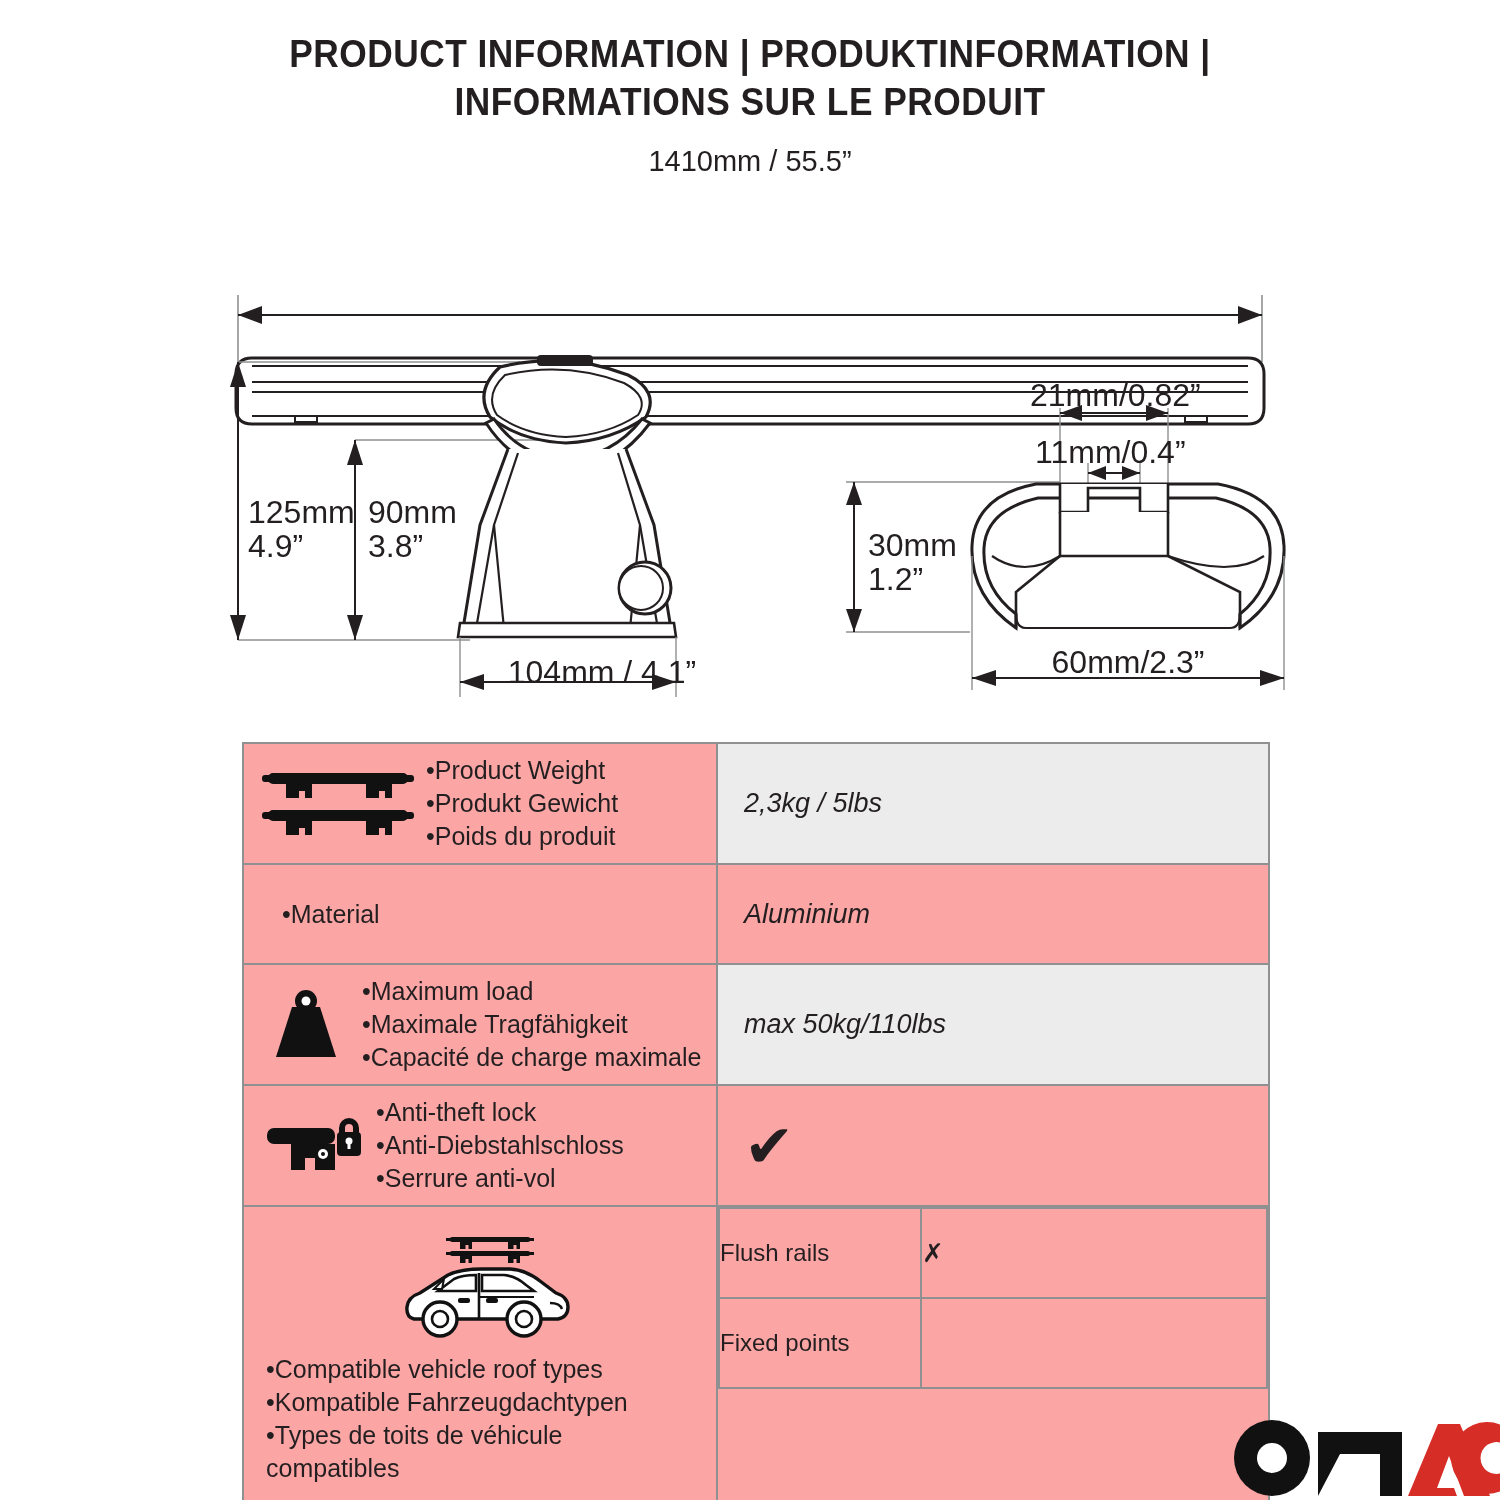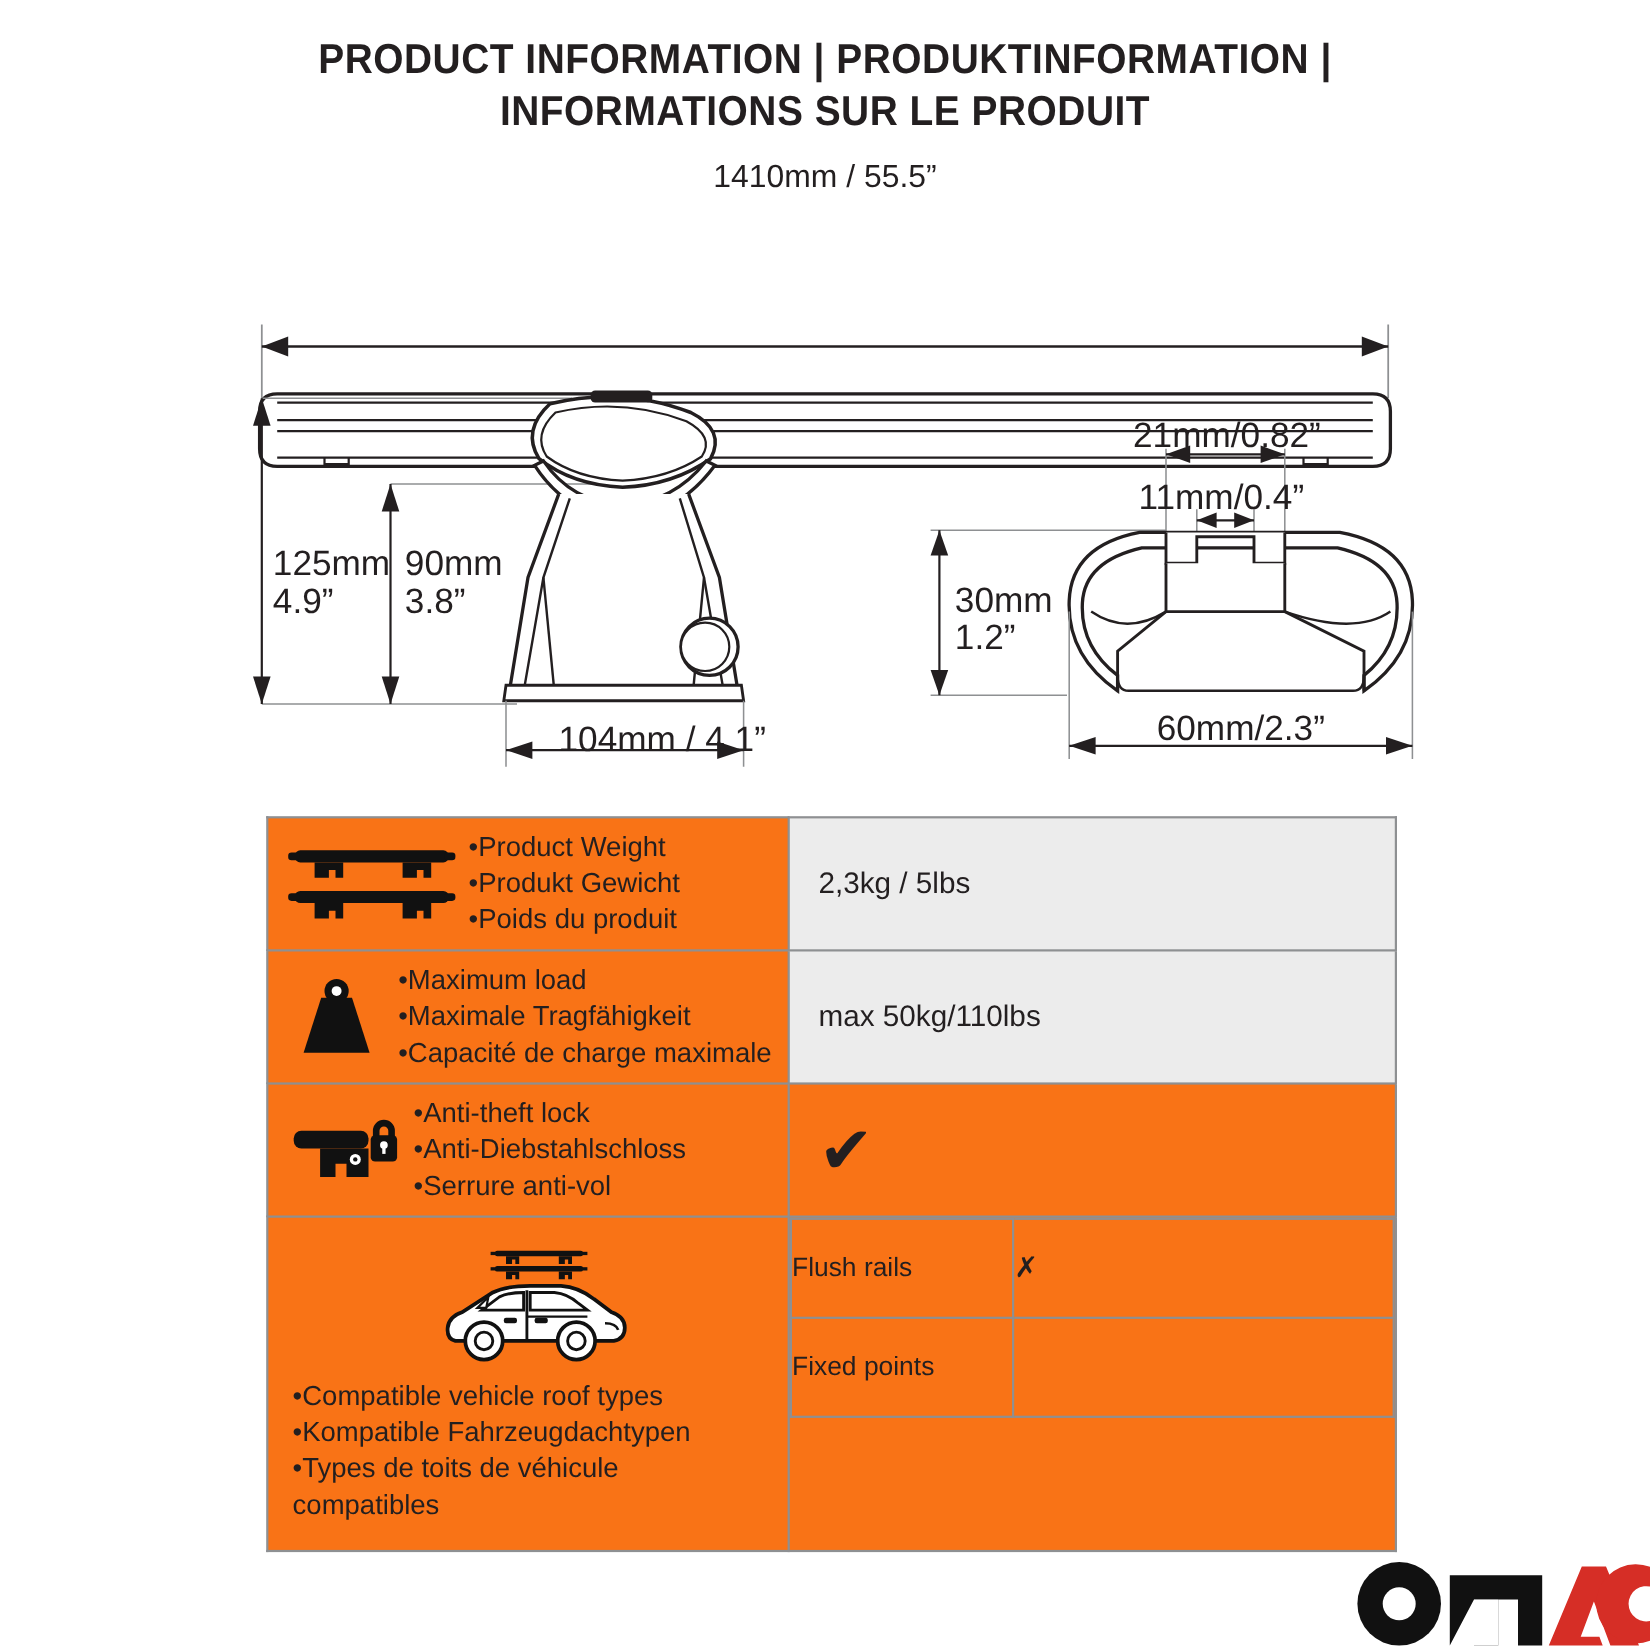--- a/index.html
+++ b/index.html
@@ -59,30 +59,31 @@
     top: 742px;
     width: 1028px;
     border-collapse: collapse;
     border: 2px solid #8e9092;
     table-layout: fixed;
   }
   #spec-table td {
     border: 2px solid #8e9092;
     padding: 0;
     vertical-align: middle;
-    background: #f97316;
+    background: #fca5a5;
   }
   .cell-label {
     width: 452px;
     padding: 10px 6px 10px 14px !important;
   }
   .cell-value {
     padding-left: 26px !important;
     font-size: 27px;
     color: #231f20;
+    font-style: italic;
   }
   .shade { background: #ececec !important; }
 
   .label-flex {
     display: flex;
     align-items: center;
     gap: 8px;
   }
   .icon-holder {
     flex: 0 0 auto;
@@ -272,20 +273,30 @@
         <div class="bullets">
           <div>•Product Weight</div>
           <div>•Produkt Gewicht</div>
           <div>•Poids du produit</div>
         </div>
       </div>
     </td>
     <td class="cell-value shade">2,3kg / 5lbs</td>
   </tr>
 
+  <tr>
+    <td class="cell-label">
+      <div class="label-flex" style="min-height:78px;">
+        <div class="bullets" style="padding-left:24px;">
+          <div>•Material</div>
+        </div>
+      </div>
+    </td>
+    <td class="cell-value">Aluminium</td>
+  </tr>
 
   <tr>
     <td class="cell-label">
       <div class="label-flex">
         <span class="icon-holder" style="width:96px;">
           <svg width="76" height="72" viewBox="0 0 76 72">
             <circle cx="38" cy="12" r="11" fill="#111"></circle>
             <circle cx="38" cy="12" r="4.5" fill="#fff"></circle>
             <path d="M24 18 h28 l16 50 h-60 z" fill="#111"></path>
           </svg>

